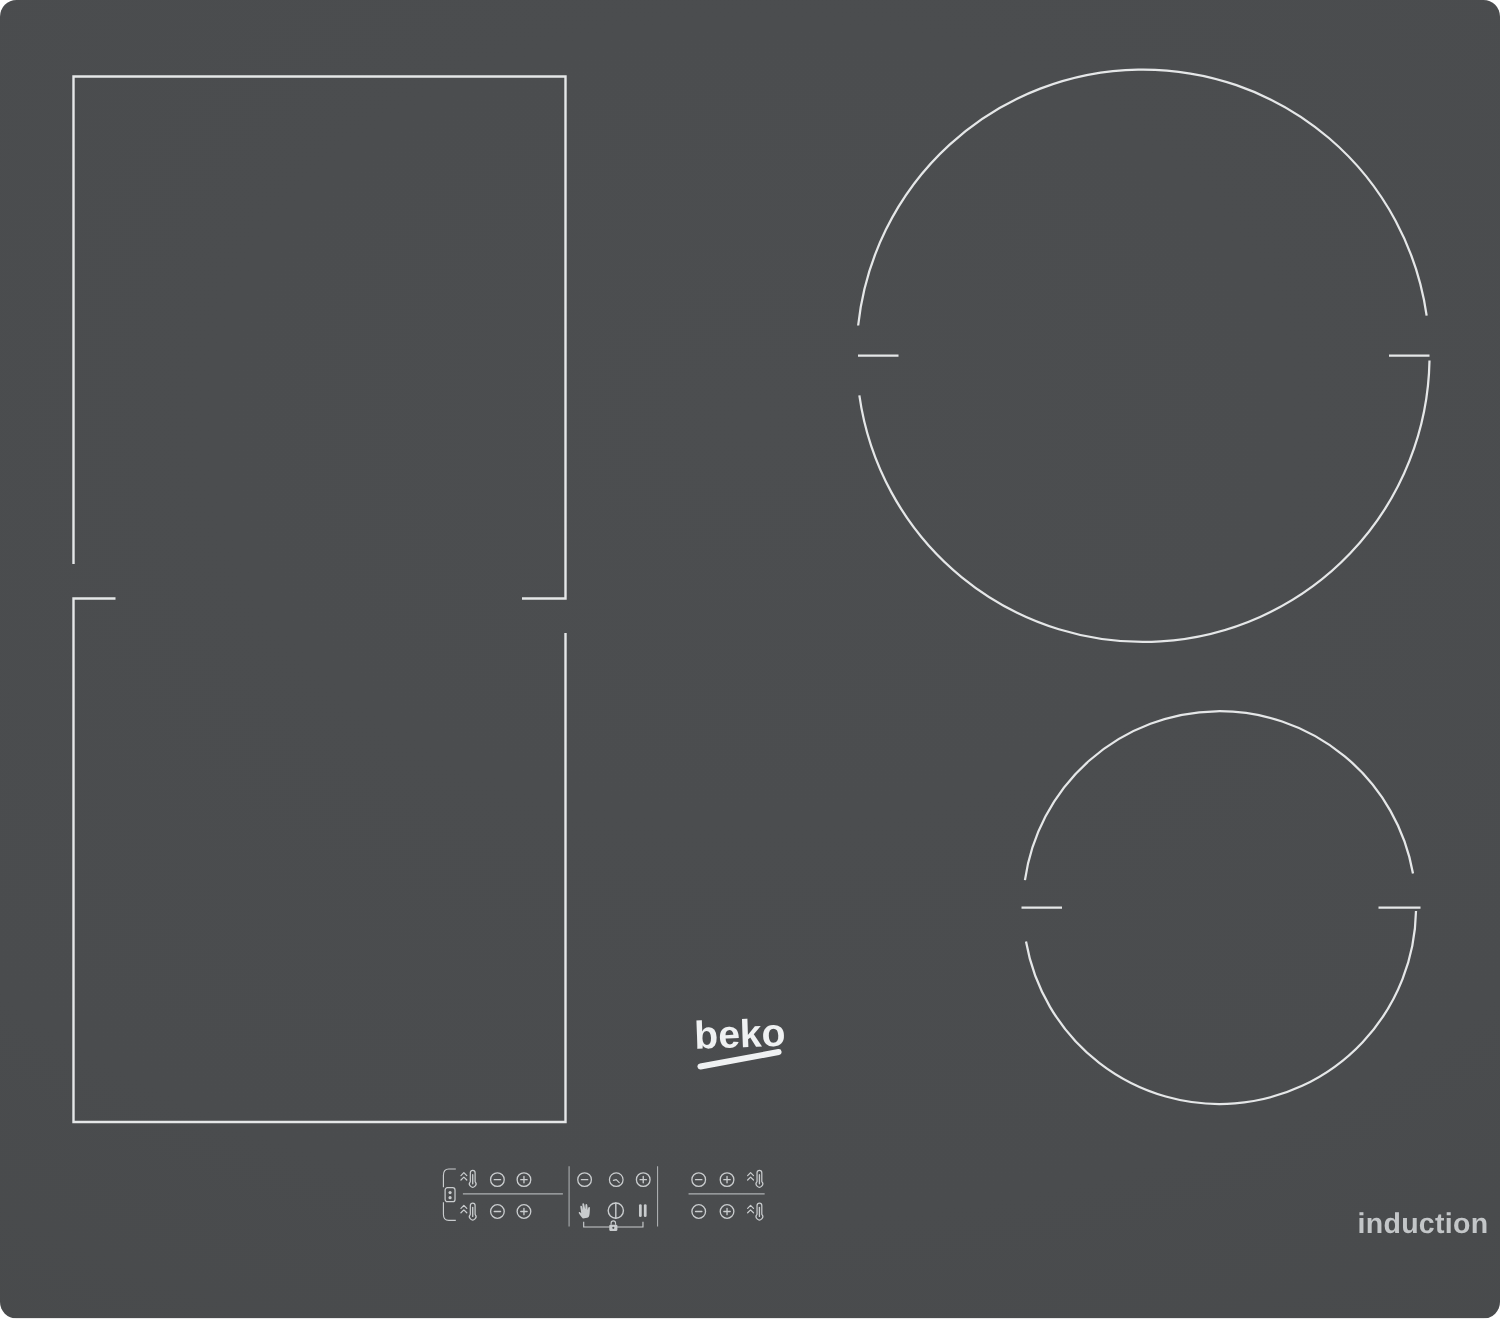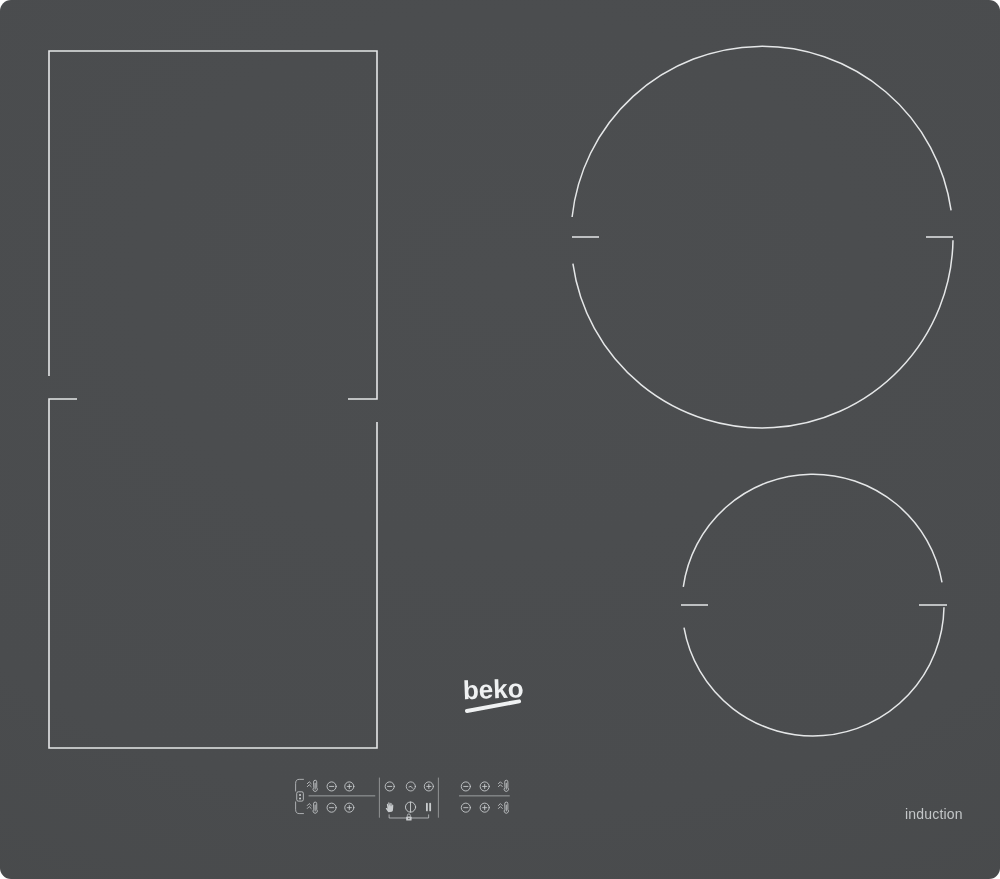--- a/index.html
+++ b/index.html
@@ -11,22 +11,22 @@
   .zones-svg{left:0;top:0;}
   .zone-line{stroke:#e5e7e8;fill:none;}
   .divider{stroke:#aeb1b3;fill:none;}
   .bracket{stroke:#c9ccce;fill:none;}
   .logo{position:absolute;left:463px;top:677px;width:70px;text-align:left;
         transform:rotate(-2deg);}
   .logo-text{display:block;font-weight:bold;font-size:26px;line-height:24px;
         color:#eff1f2;letter-spacing:0px;}
   .logo-underline{display:block;width:57px;height:3.6px;background:#eff1f2;
         border-radius:2px;margin:3px 0 0 1px;transform:rotate(-8.5deg);}
-  .induction-label{position:absolute;left:905px;top:806px;font-size:14px;
-        color:#c3c6c8;letter-spacing:0.2px;}
+  .induction-label{position:absolute;left:905px;top:806px;font-size:19px;
+        color:#c3c6c8;letter-spacing:0.2px;font-weight:bold;}
 </style>
 </head>
 <body>
 
 <div class="stage">
   <div class="hob"></div>
 
   <svg class="zones-svg" width="1000" height="879" viewBox="0 0 1000 879">
     <g stroke-width="1.6">
       <path class="zone-line" d="M49 376 L49 51 L377 51 L377 399 L348 399"></path>

